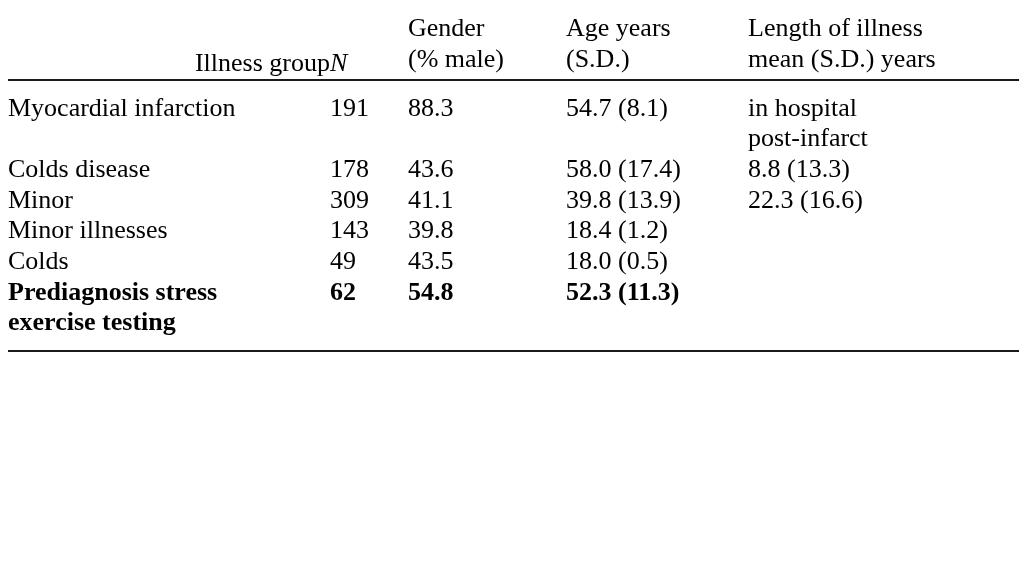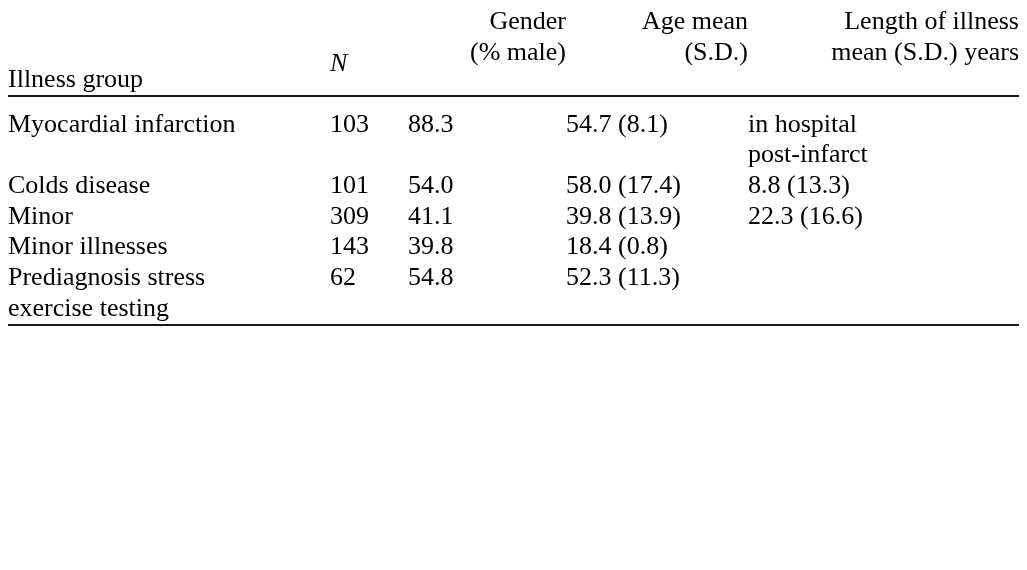--- a/index.html
+++ b/index.html
@@ -42,49 +42,50 @@
   .col-len   { width: 271px; }
 
   thead th {
     padding-bottom: 2px;
   }
   .head-cell {
     display: block;
     white-space: pre-line;
   }
   .head-group {
-    padding-top: 64px;
+    padding-top: 48px;
+    text-align: right;
   }
   .head-n {
     padding-top: 48px;
     font-style: italic;
     font-family: "Liberation Serif", serif;
   }
   .head-top {
-    padding-top: 6px;
-    text-align: right;
+    padding-top: 13px;
   }
   thead tr {
     border-bottom: none;
   }
   .rule-top {
     border-bottom: 2.5px solid #1a1a1a;
   }
   .rule-bottom {
     border-bottom: 2.5px solid #1a1a1a;
   }
   tbody td {
     padding-top: 4px;
     padding-bottom: 4px;
   }
   tbody tr.first-body td {
     padding-top: 12px;
   }
   tbody tr.last-body td {
-    padding-bottom: 1px;
+    padding-bottom: 12px;
+    font-weight: bold;
   }
   .num {
     text-align: right;
     padding-right: 16px;
   }
   .cell-pre {
     white-space: pre-line;
   }
   .indent-1 {
     padding-left: 22px;
@@ -104,66 +105,73 @@
           <span class="head-cell head-group">Illness group</span>
         </th>
         <th class="col-n">
           <span class="head-cell head-n">N</span>
         </th>
         <th class="col-gender">
           <span class="head-cell head-top">Gender
 (% male)</span>
         </th>
         <th class="col-age">
-          <span class="head-cell head-top">Age mean
+          <span class="head-cell head-top">Age years
 (S.D.)</span>
         </th>
         <th class="col-len">
           <span class="head-cell head-top">Length of illness
 mean (S.D.) years</span>
         </th>
       </tr>
     </thead>
     <tbody>
 
       <tr class="first-body">
         <td class="col-group cell-pre">Myocardial infarction</td>
-        <td class="col-n num">103</td>
+        <td class="col-n num">191</td>
         <td class="col-gender">88.3</td>
         <td class="col-age">54.7 (8.1)</td>
         <td class="col-len cell-pre">in hospital
 post-infarct</td>
       </tr>
 
       <tr>
         <td class="col-group cell-pre">Colds disease</td>
-        <td class="col-n num">101</td>
-        <td class="col-gender">54.0</td>
+        <td class="col-n num">178</td>
+        <td class="col-gender">43.6</td>
         <td class="col-age">58.0 (17.4)</td>
         <td class="col-len len-indent">8.8 (13.3)</td>
       </tr>
 
 
       <tr>
         <td class="col-group cell-pre">Minor</td>
         <td class="col-n num">309</td>
         <td class="col-gender">41.1</td>
         <td class="col-age">39.8 (13.9)</td>
         <td class="col-len">22.3 (16.6)</td>
       </tr>
 
       <tr>
         <td class="col-group cell-pre">Minor illnesses</td>
         <td class="col-n num">143</td>
         <td class="col-gender">39.8</td>
-        <td class="col-age">18.4 (0.8)</td>
+        <td class="col-age">18.4 (1.2)</td>
         <td class="col-len"></td>
       </tr>
 
 
+      <tr>
+        <td class="col-group cell-pre indent-1">Colds</td>
+        <td class="col-n num">49</td>
+        <td class="col-gender">43.5</td>
+        <td class="col-age">18.0 (0.5)</td>
+        <td class="col-len"></td>
+      </tr>
 
 
       <tr class="last-body">
         <td class="col-group cell-pre">Prediagnosis stress
   exercise testing</td>
         <td class="col-n num">62</td>
         <td class="col-gender">54.8</td>
         <td class="col-age">52.3 (11.3)</td>
         <td class="col-len"></td>
       </tr>

